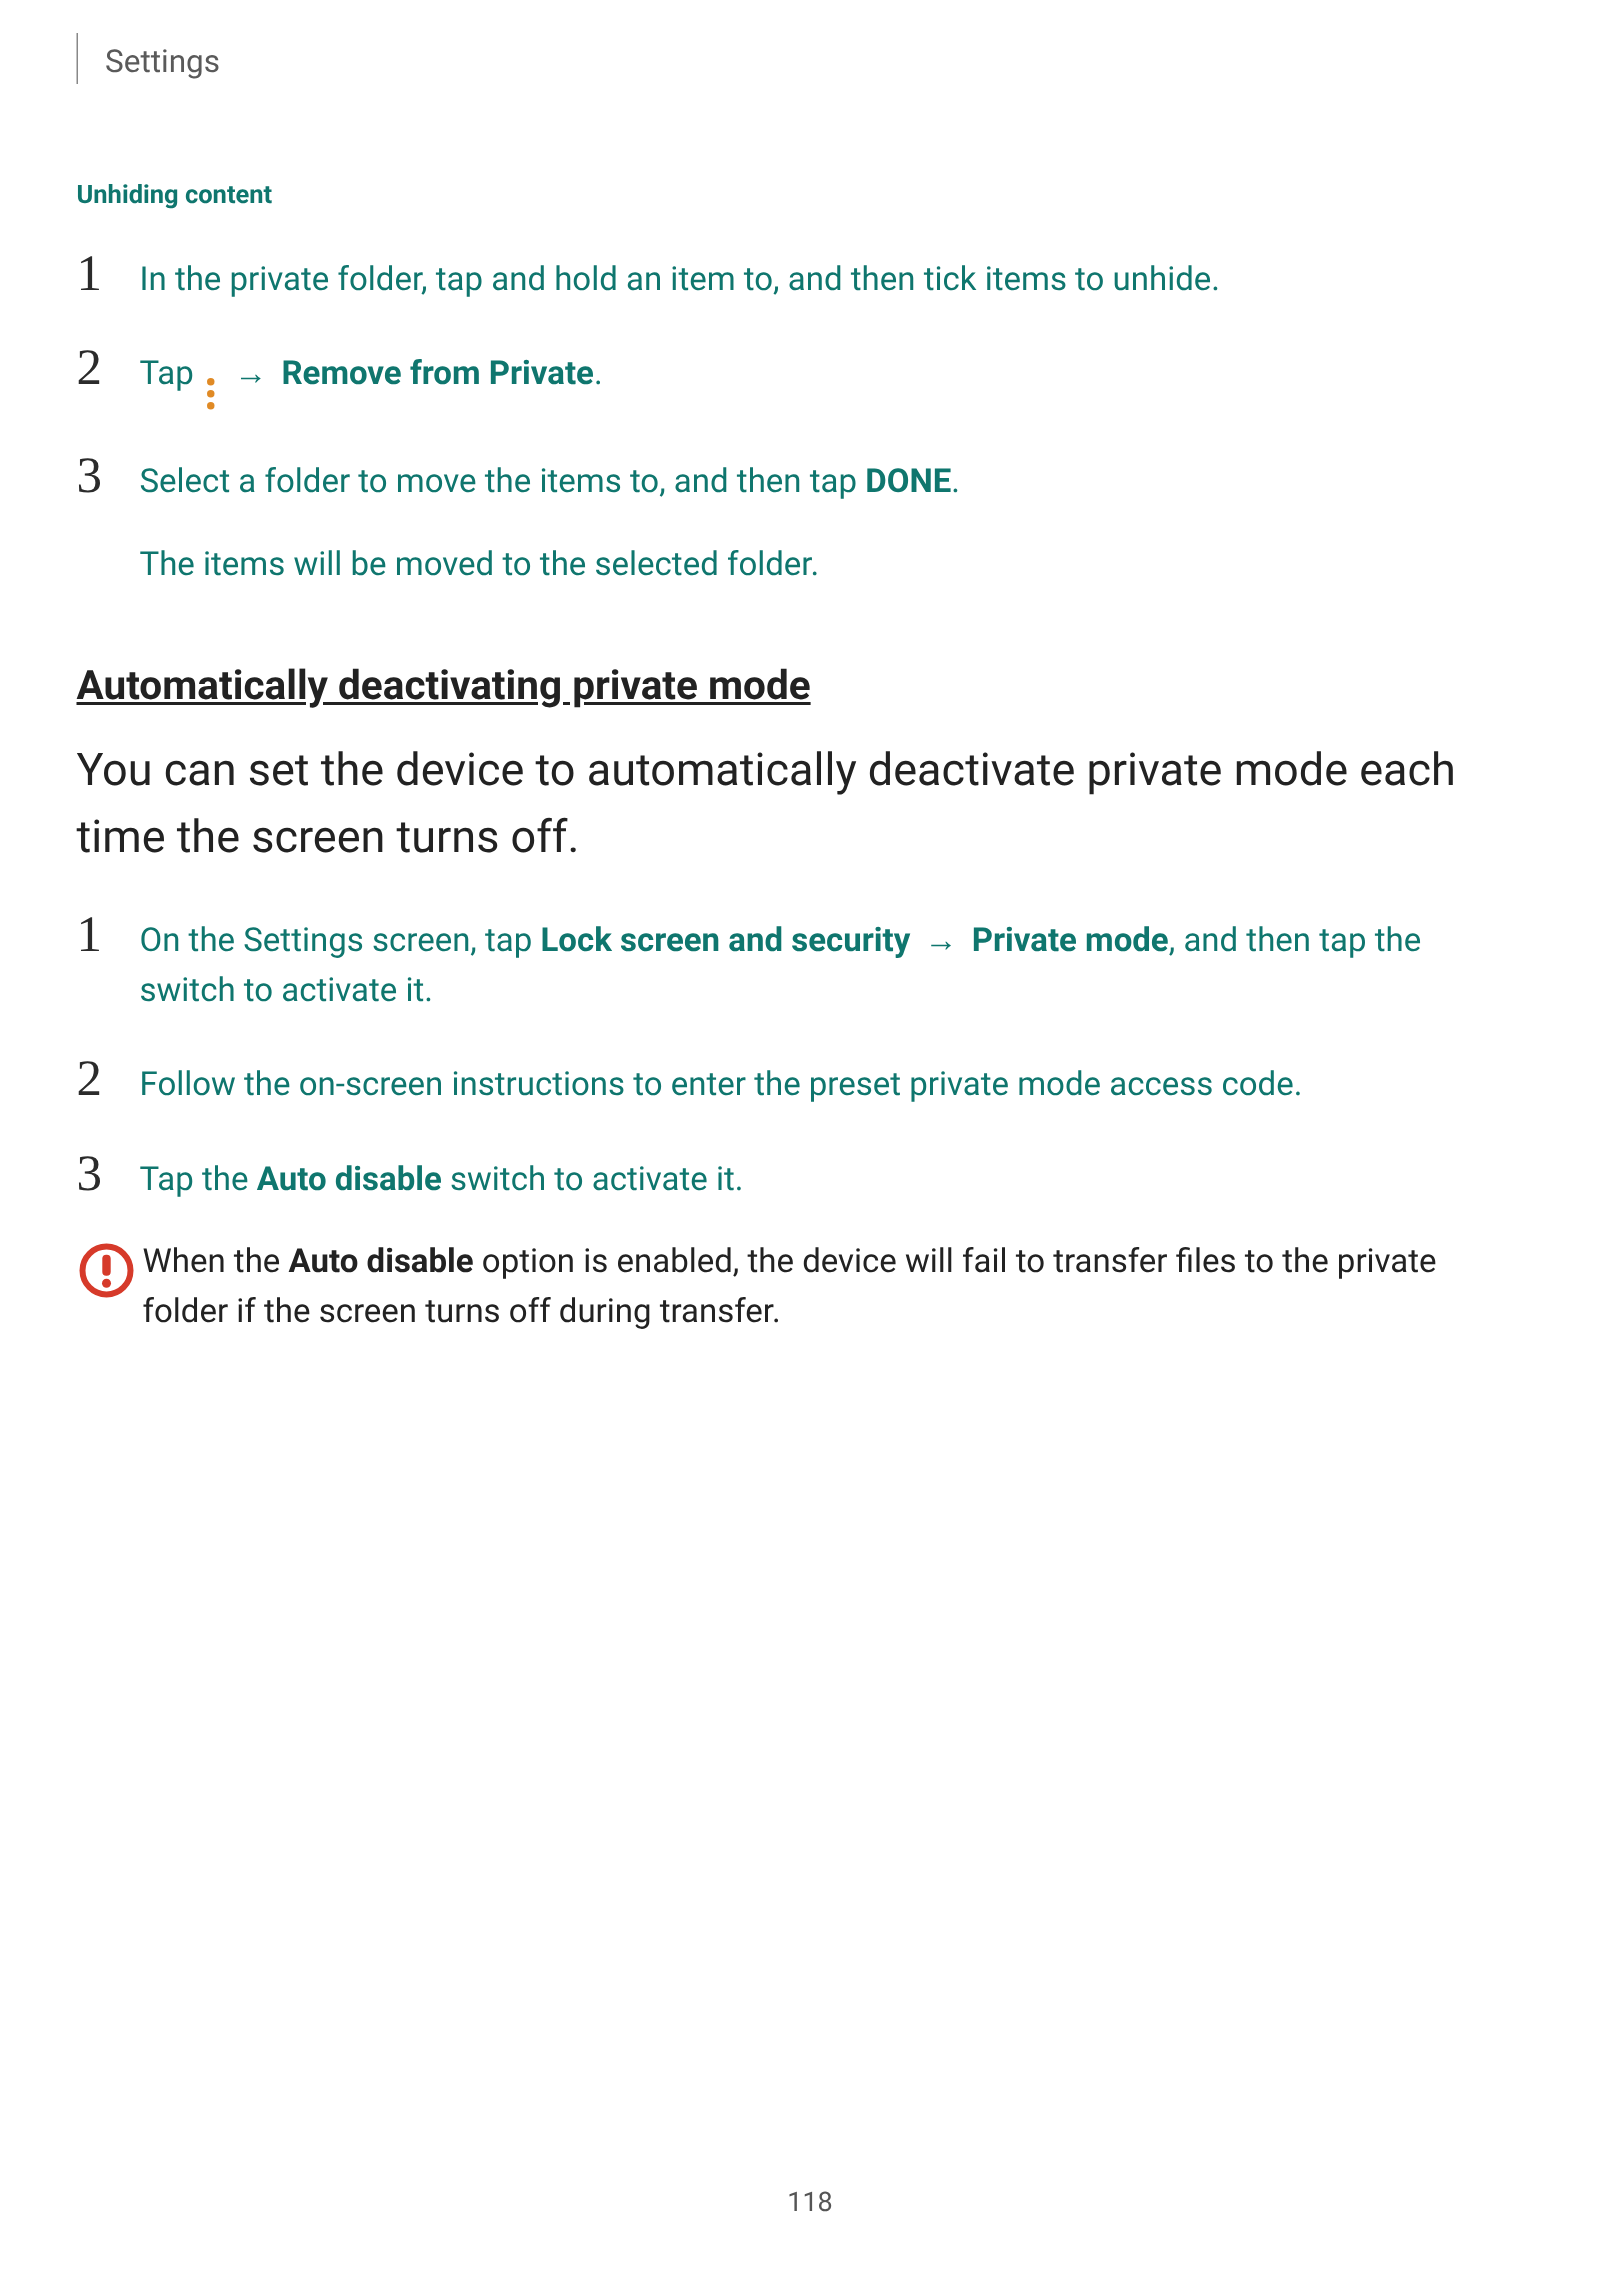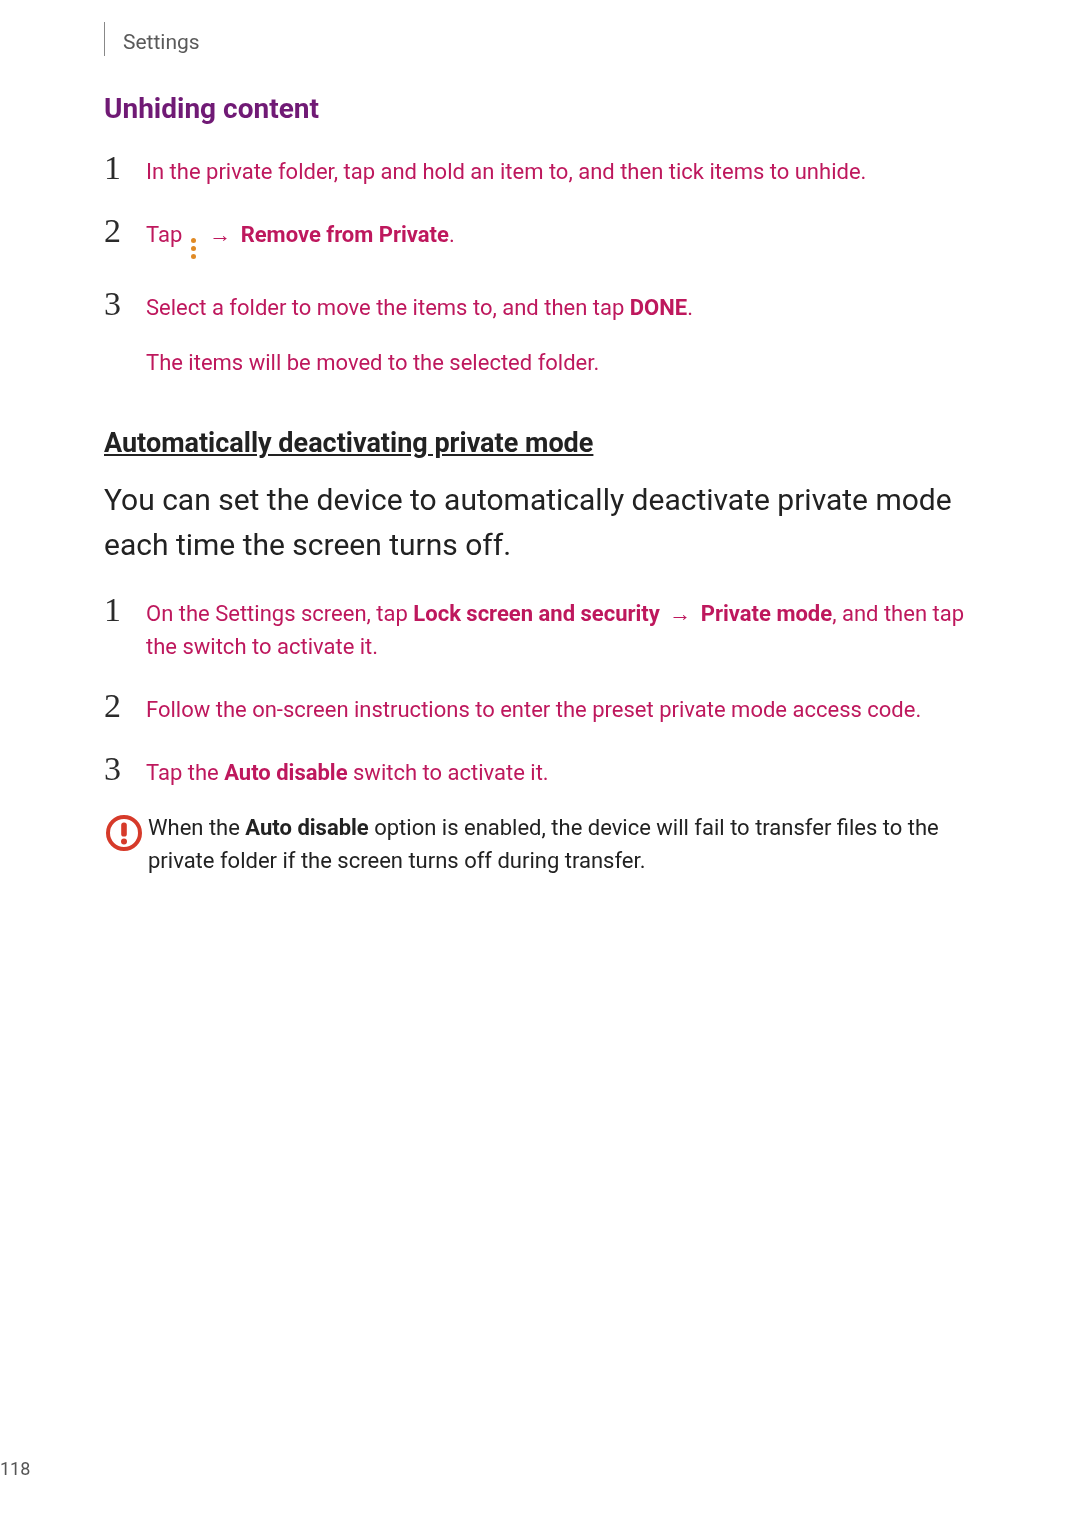--- a/index.html
+++ b/index.html
@@ -7,39 +7,39 @@
     padding: 0;
     background: #ffffff;
     font-family: -apple-system, BlinkMacSystemFont, "Segoe UI", Roboto, Helvetica, Arial, sans-serif;
     color: #222;
   }
   .page {
     width: 1080px;
     height: 1527px;
     position: relative;
     box-sizing: border-box;
-    padding: 28px 92px 0 104px;
+    padding: 28px 92px 0 51px;
   }
   .header-row {
     display: flex;
     align-items: center;
     gap: 18px;
     color: #5a5a5a;
     font-size: 21px;
   }
   .header-rule {
     border-left: 1px solid #888;
     height: 34px;
     margin-top: -6px;
   }
   .section-title {
     font-weight: 700;
-    font-size: 28px;
-    color: #701a75;
-    margin-top: 36px;
+    font-size: 17px;
+    color: #0f766e;
+    margin-top: 64px;
     margin-bottom: 4px;
   }
   ol.steps {
     list-style: none;
     padding: 0;
     margin: 0;
   }
   ol.steps > li {
     display: flex;
     align-items: baseline;
@@ -49,21 +49,21 @@
   ol.steps > li .num {
     font-family: Georgia, "Times New Roman", serif;
     font-size: 34px;
     line-height: 1;
     color: #2b2b2b;
     min-width: 24px;
   }
   ol.steps > li .content {
     font-size: 22px;
     line-height: 1.5;
-    color: #be185d;
+    color: #0f766e;
   }
   ol.steps > li .content .sub {
     margin-top: 22px;
   }
   h2.subsection {
     font-size: 27px;
     font-weight: 700;
     color: #222;
     margin-top: 48px;
     margin-bottom: 0;
@@ -106,21 +106,21 @@
   .caution-text {
     font-size: 22px;
     line-height: 1.5;
     color: #222;
   }
   .page-number {
     position: absolute;
     bottom: 48px;
     left: 0;
     right: 0;
-    text-align: left;
+    text-align: center;
     font-size: 18px;
     color: #555;
   }
 </style>
 </head>
 <body>
 
 <div class="page">
 
   <div class="header-row">

